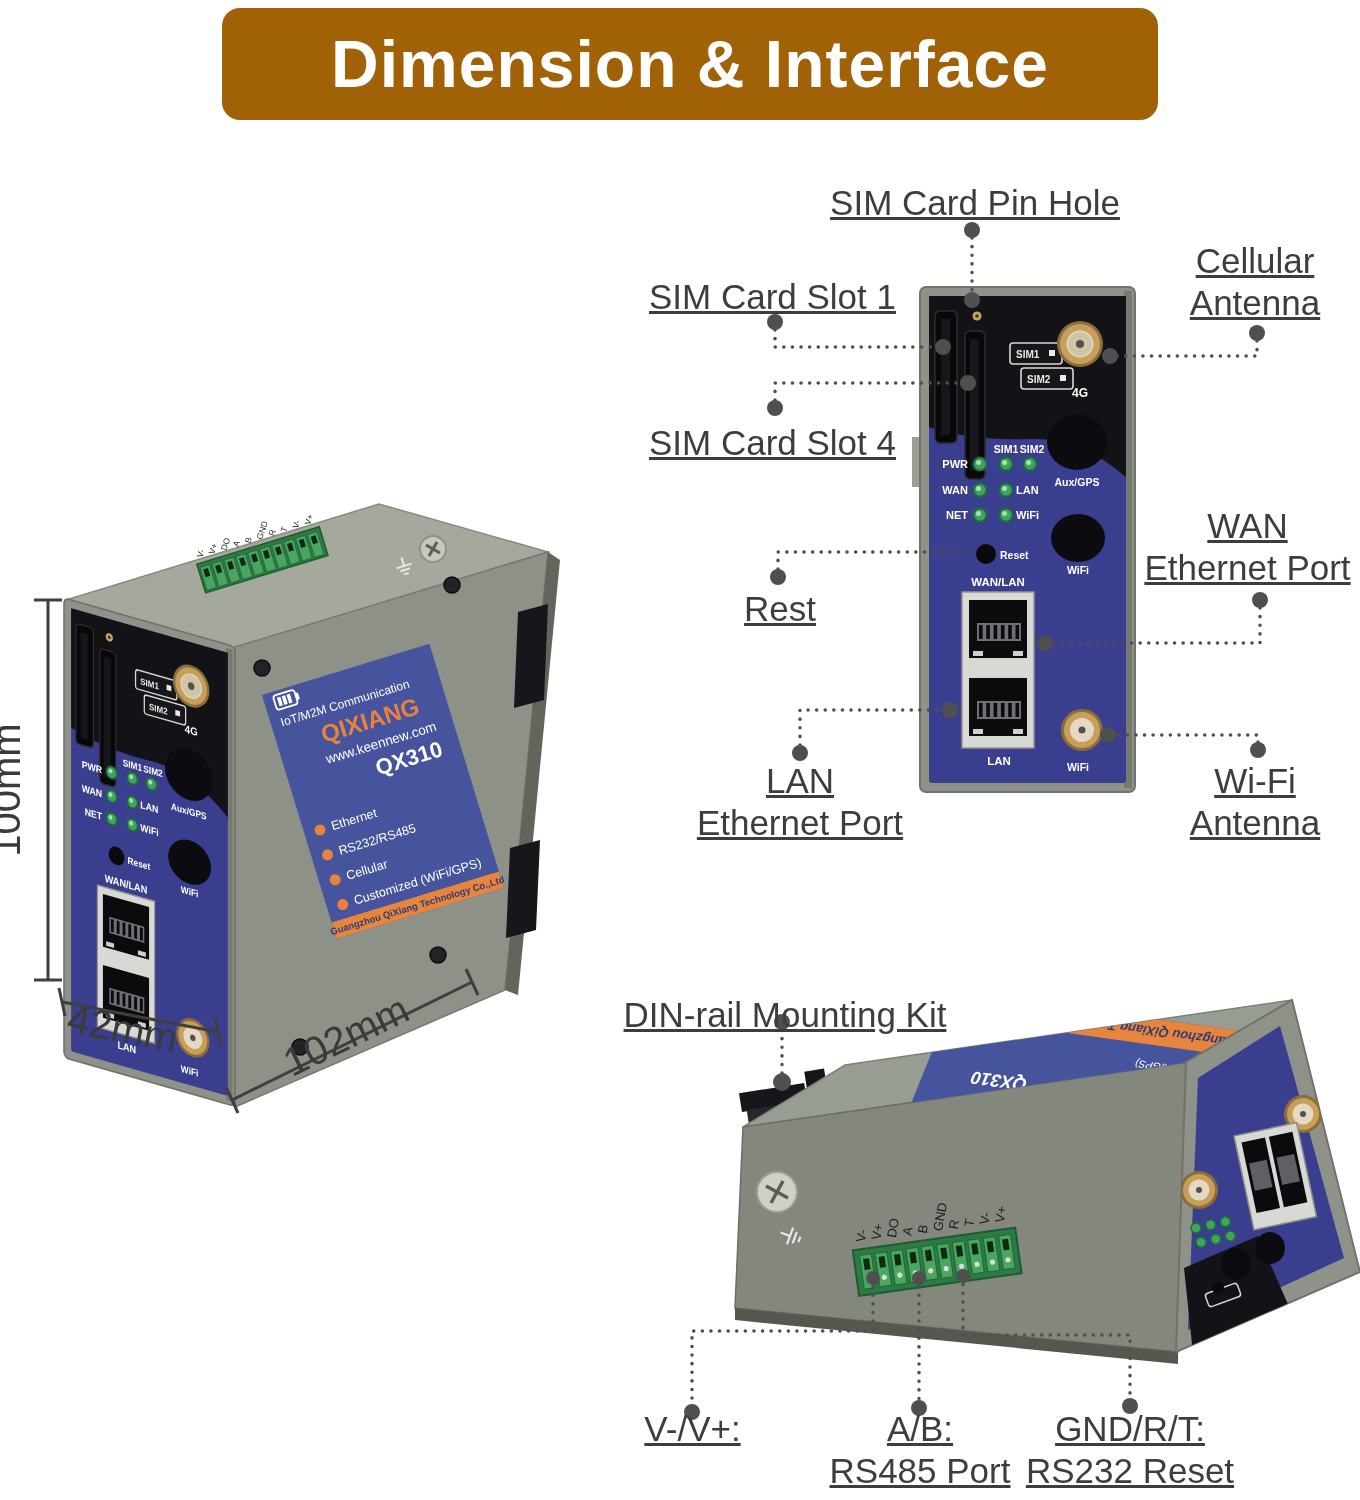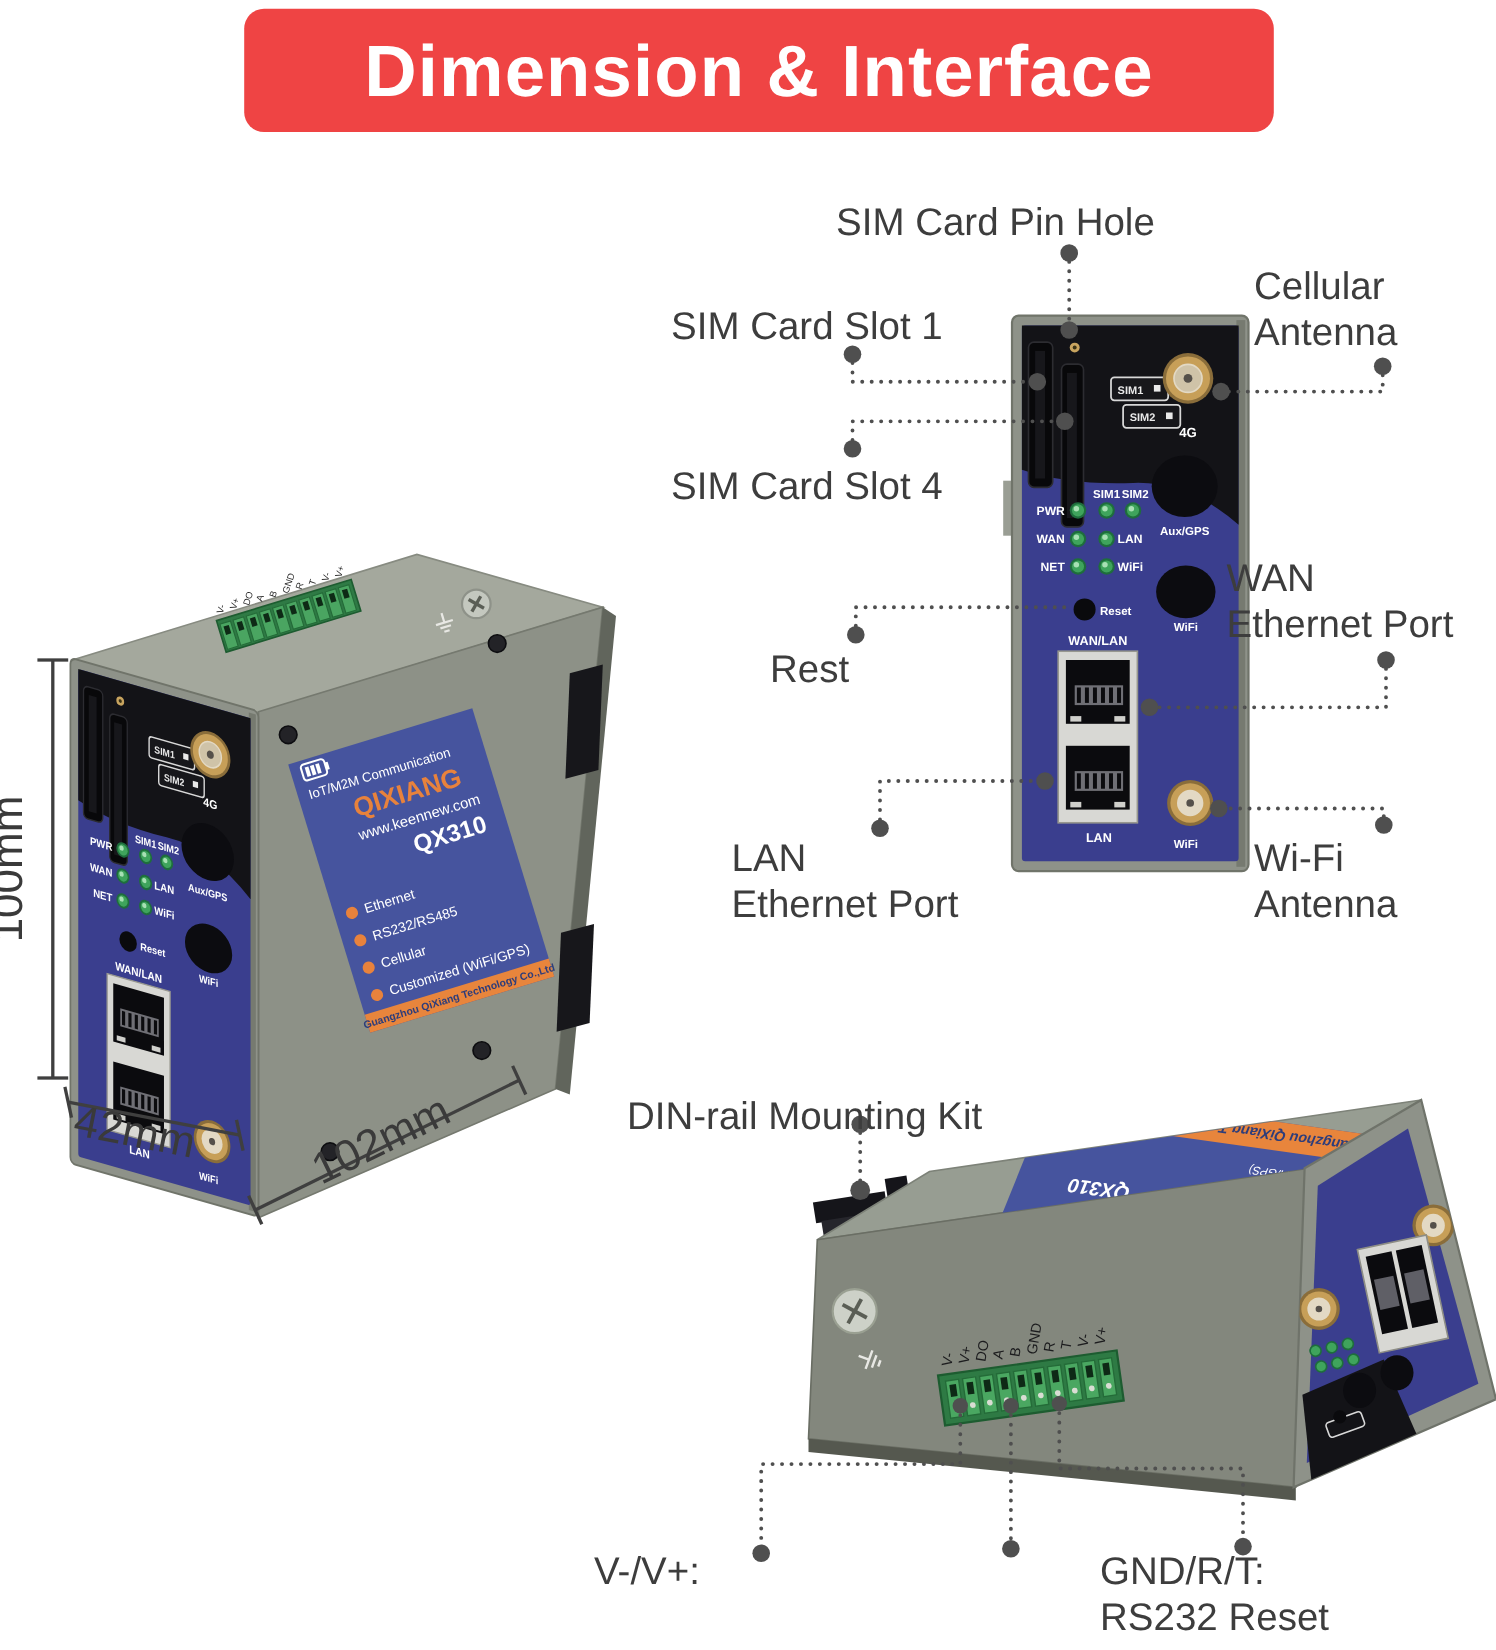--- a/index.html
+++ b/index.html
@@ -1,23 +1,23 @@
 <!DOCTYPE html>
 <html><head>
 <meta charset="utf-8">
 <style>
   html,body{margin:0;padding:0;background:#ffffff;}
   #canvas{position:relative;width:1360px;height:1500px;background:#ffffff;overflow:hidden;
           font-family:"Liberation Sans",sans-serif;}
   #art{position:absolute;left:0;top:0;}
   svg text{font-family:"Liberation Sans",sans-serif;}
-  .header{position:absolute;left:222px;top:8px;width:936px;height:112px;background:#ef4444;
+  .header{position:absolute;left:222px;top:8px;width:936px;height:112px;background:#a16207;
           border-radius:18px;display:flex;align-items:center;justify-content:center;}
   .header .title{color:#ffffff;font-size:66px;font-weight:700;letter-spacing:1px;}
-  .callout{position:absolute;color:#3d3d3d;font-size:35px;line-height:1.2;}
+  .callout{position:absolute;color:#3d3d3d;font-size:35px;line-height:1.2;text-align:center;text-decoration:underline;}
   .callout div{white-space:nowrap;}
 </style>
 </head>
 <body>
 
 <div id="canvas">
 
   <svg id="art" width="1360" height="1500" viewBox="0 0 1360 1500">
     <defs>
 
@@ -488,18 +488,22 @@
   <div class="callout" style="left:1140px;top:760px;width:230px;">
     <div>Wi-Fi</div>
     <div>Antenna</div>
   </div>
   <div class="callout" style="left:570px;top:966px;width:430px;margin-top:28px;">
     <div>DIN-rail Mounting Kit</div>
   </div>
   <div class="callout" style="left:540px;top:1408px;width:305px;">
     <div>V-/V+:</div>
   </div>
+  <div class="callout" style="left:795px;top:1408px;width:250px;">
+    <div>A/B:</div>
+    <div>RS485 Port</div>
+  </div>
   <div class="callout" style="left:1000px;top:1408px;width:260px;">
     <div>GND/R/T:</div>
     <div>RS232 Reset</div>
   </div>
 
 </div>
 
 </body></html>

